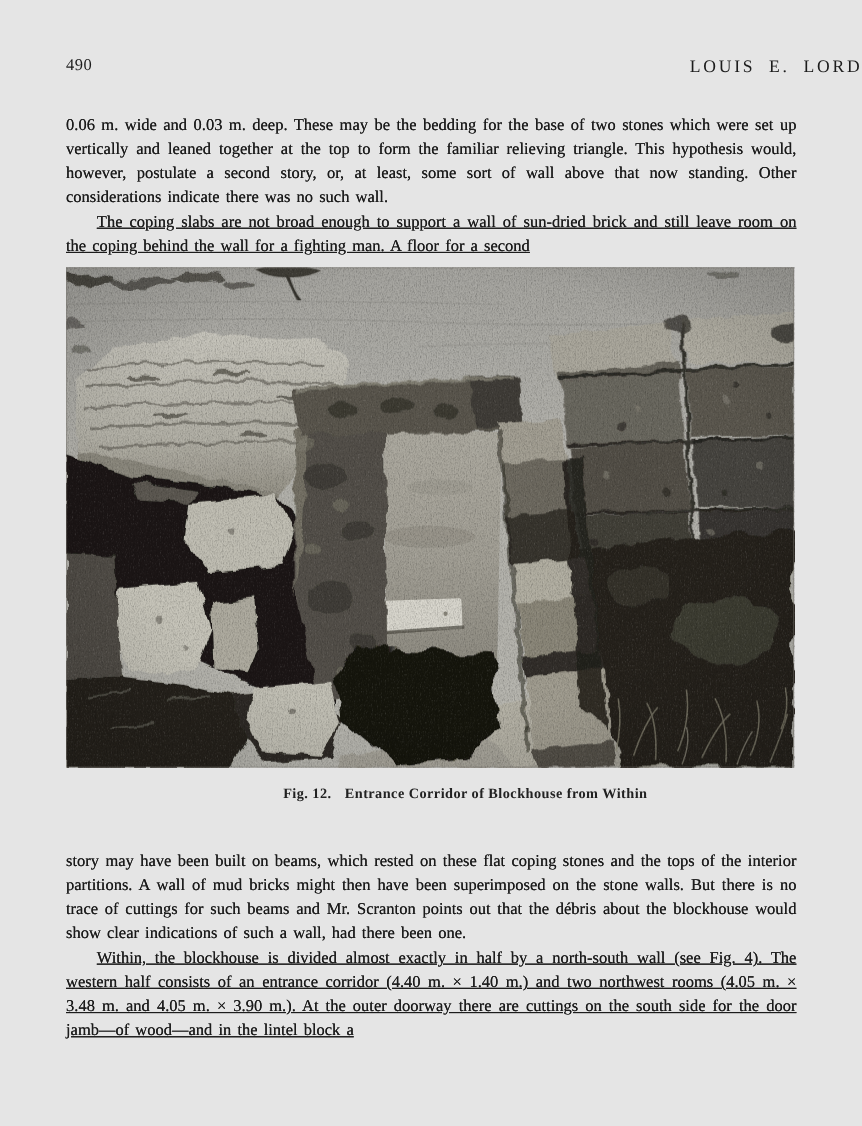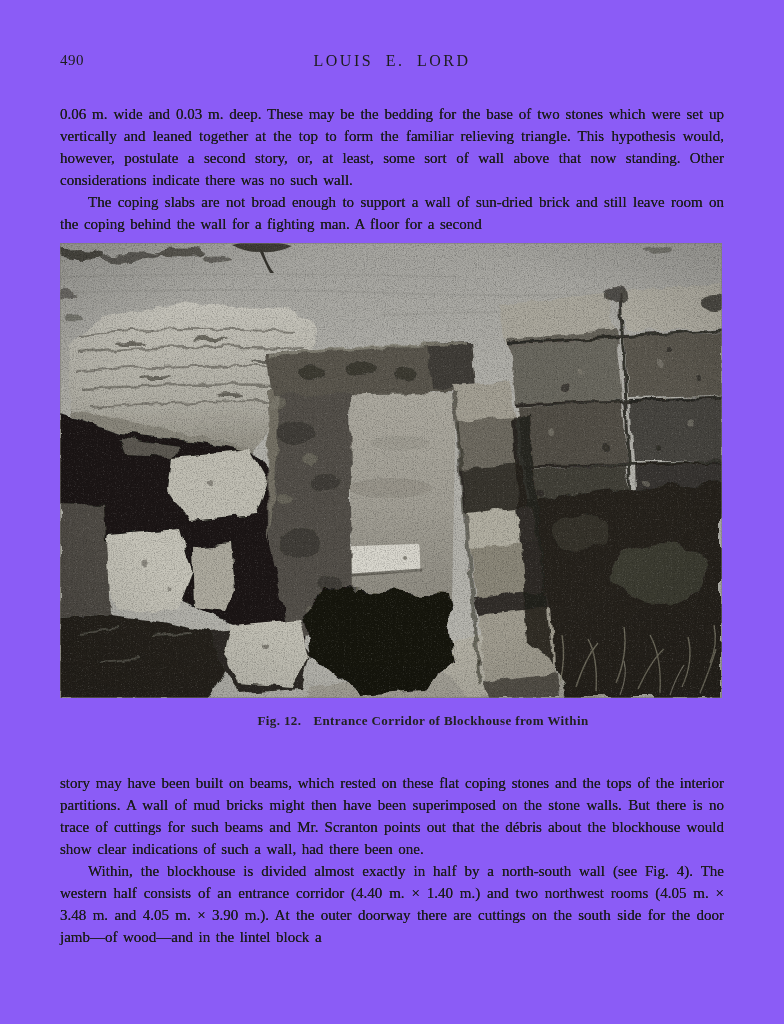--- a/index.html
+++ b/index.html
@@ -1,43 +1,43 @@
 <!DOCTYPE html>
 <html><head>
 <meta charset="utf-8">
 <style>
   html, body { margin: 0; padding: 0; background: #ffffff; }
   .page {
     position: relative;
     width: 784px;
     height: 1024px;
-    background: #8b5cf6;
+    background: #e5e5e5;
     overflow: hidden;
     font-family: "Liberation Serif", "DejaVu Serif", serif;
     color: #1c1c1c;
   }
   .header { position: relative; padding-top: 52px; height: 22px; }
   .pagenum {
     position: absolute; left: 60px; top: 52px;
     font-size: 15px; letter-spacing: 0.5px;
   }
   .running-head {
-    display: block; text-align: center;
+    display: block; text-align: right;
     font-size: 16px; letter-spacing: 2.5px;
     word-spacing: 6px;
   }
   .body-text {
     margin: 0 60px; width: 664px;
     font-size: 15px; line-height: 22px;
     text-shadow: 0 0 0.4px currentColor;
   }
   .body-text.top { margin-top: 29px; }
   .body-text.bottom { margin-top: 44px; }
   .para { margin: 0; text-align: justify; word-spacing: 0.12em; }
-  .para.indent { text-indent: 28px; }
+  .para.indent { text-indent: 28px; text-decoration: underline; }
   .figure { margin: 8px 12px 0 60px; width: 726px; }
   .photo-frame { width: 662px; height: 455px; line-height: 0; }
   .figcaption {
     margin-top: 15px; text-align: center;
     font-size: 13px; font-weight: bold; letter-spacing: 0.4px;
     line-height: 15px; color: #222;
   }
   .cap-label { margin-right: 12px; }
 </style>
 </head>

